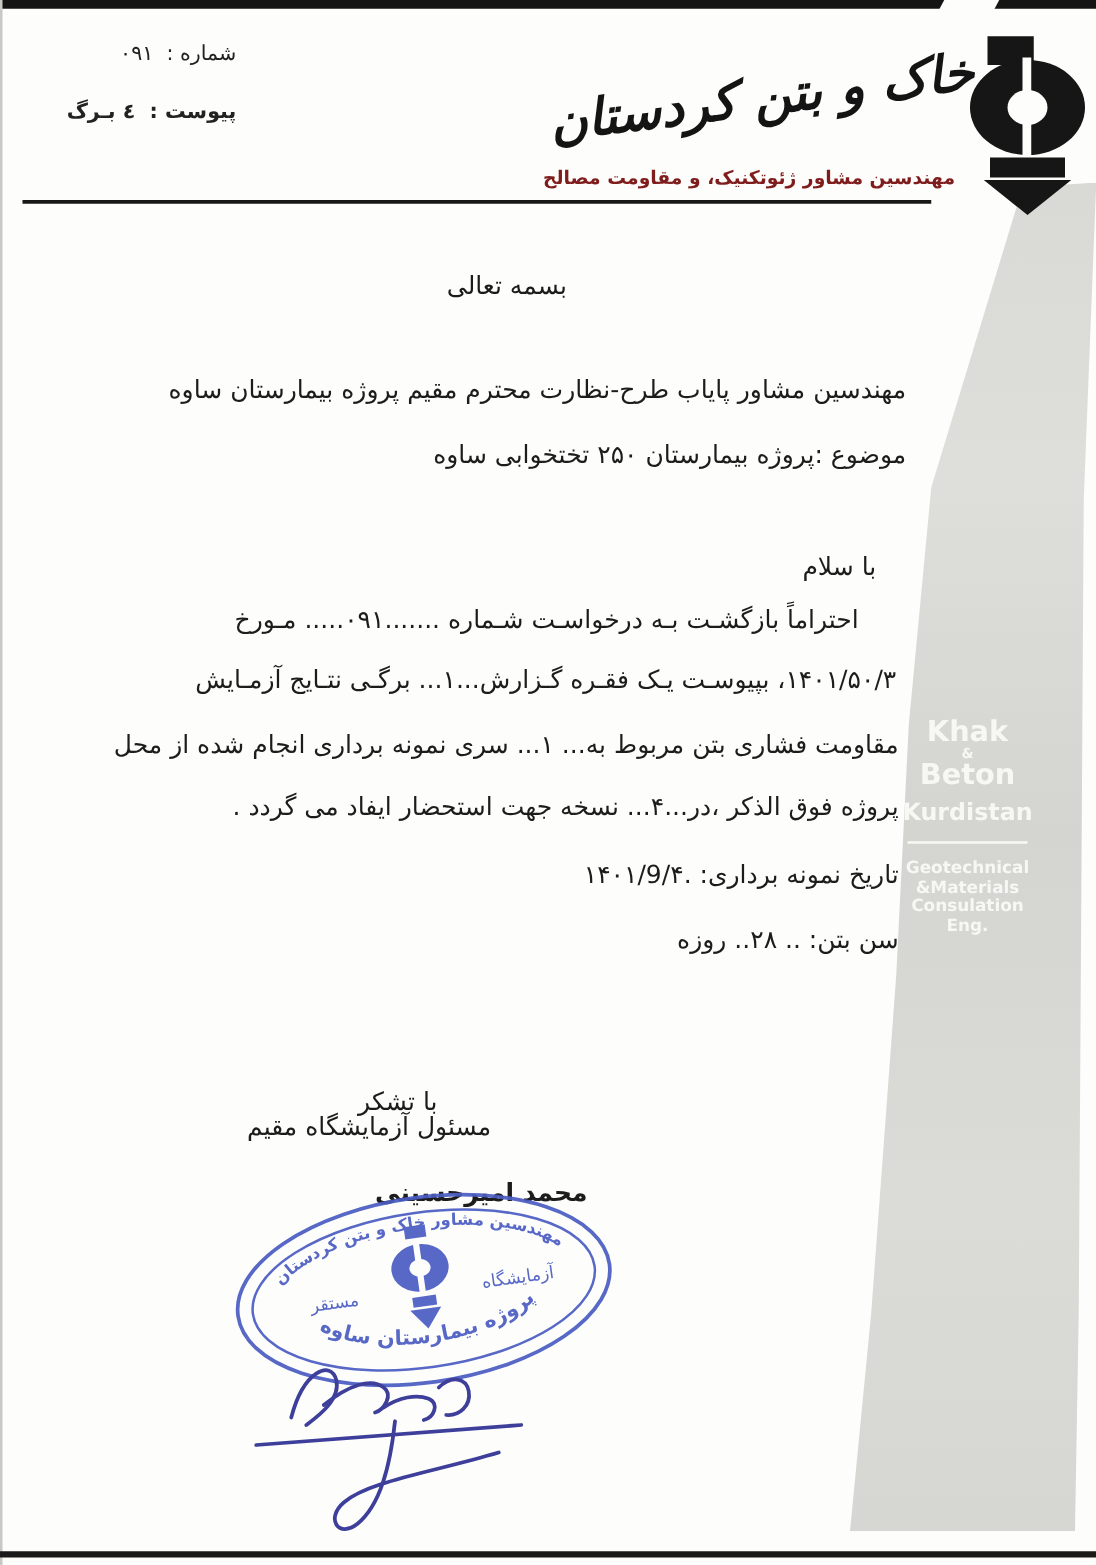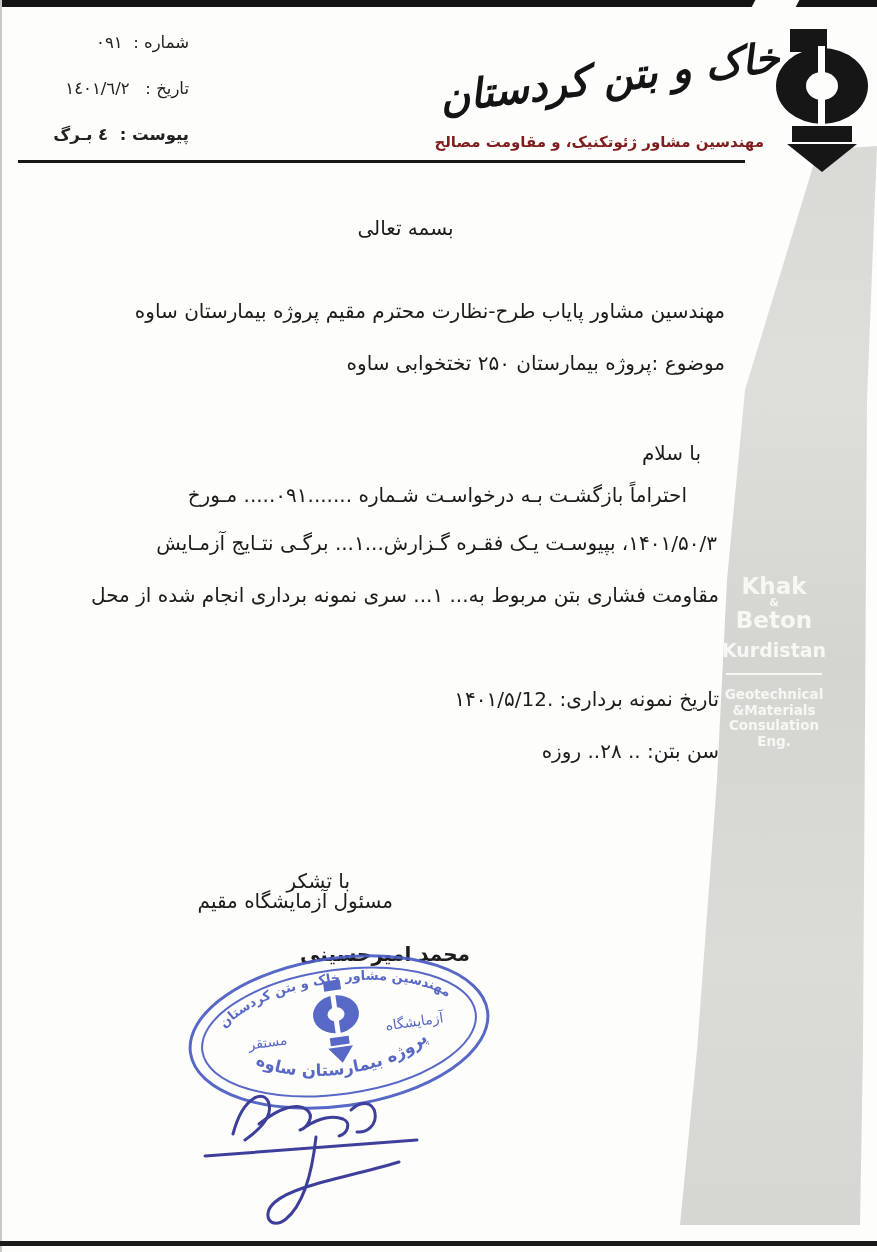--- a/index.html
+++ b/index.html
@@ -88,21 +88,20 @@
       <div class="band-divider"></div>
       <div class="small">Geotechnical</div>
       <div class="small">&amp;Materials</div>
       <div class="small">Consulation</div>
       <div class="small">Eng.</div>
     </div>
   </div>
 
   <div class="meta">
     <div class="row"><span>شماره :</span>&nbsp;&nbsp;<span>۰۹۱</span></div>
-    <div class="row"><span>تاریخ :</span>&nbsp;&nbsp;&nbsp;<span>١٤٠١/٦/٢</span></div>
     <div class="row b"><span>پیوست :</span>&nbsp;&nbsp;<span>٤ بـرگ</span></div>
   </div>
 
   <div class="calligraphy">خاک و بتن کردستان</div>
 
   <svg class="logo-mark" viewBox="0 0 105 152" xmlns="http://www.w3.org/2000/svg">
     <rect x="20" y="5" width="37" height="23" fill="#161616"></rect>
     <ellipse cx="52" cy="62" rx="46" ry="38" fill="#161616"></ellipse>
     <ellipse cx="52" cy="62" rx="16" ry="14" fill="#fdfdfb"></ellipse>
     <rect x="48" y="22" width="7" height="80" fill="#fdfdfb"></rect>
@@ -113,21 +112,22 @@
   <div class="subtitle">مهندسین مشاور ژئوتکنیک، و مقاومت مصالح</div>
   <div class="head-rule"></div>
 
   <div class="besmele">بسمه تعالی</div>
   <div class="fa addressee">مهندسین مشاور پایاب طرح-نظارت محترم مقیم پروژه بیمارستان ساوه</div>
   <div class="fa subject">موضوع :پروژه بیمارستان ۲۵۰ تختخوابی ساوه</div>
   <div class="fa salutation">با سلام</div>
   <div class="fa l1">احتراماً بازگشـت بـه درخواسـت شـماره .......۰۹۱..... مـورخ</div>
   <div class="fa l2">۱۴۰۱/۵۰/۳، بپیوسـت یـک فقـره گـزارش...۱... برگـی نتـایج آزمـایش</div>
   <div class="fa l3">مقاومت فشاری بتن مربوط به... ۱... سری نمونه برداری انجام شده از محل</div>
-  <div class="fa l5">تاریخ نمونه برداری:  .۱۴۰۱/۵/12</div>
+  <div class="fa l4">پروژه فوق الذکر ،در...۴... نسخه جهت استحضار ایفاد می گردد .</div>
+  <div class="fa l5">تاریخ نمونه برداری:  .۱۴۰۱/9/۴</div>
   <div class="fa l6">سن بتن: .. ۲۸..  روزه</div>
   <div class="fa closing">با تشکر</div>
   <div class="fa sig-title">مسئول آزمایشگاه مقیم</div>
   <div class="fa sig-name">محمد امیرحسینی</div>
 
   <svg class="stamp" viewBox="0 0 312 158" xmlns="http://www.w3.org/2000/svg">
     <defs>
       <path id="arcTop" d="M 32,82 A 122,52 0 0 1 280,82" fill="none"></path>
       <path id="arcBottom" d="M 58,86 A 100,44 0 0 0 254,86" fill="none"></path>
     </defs>

